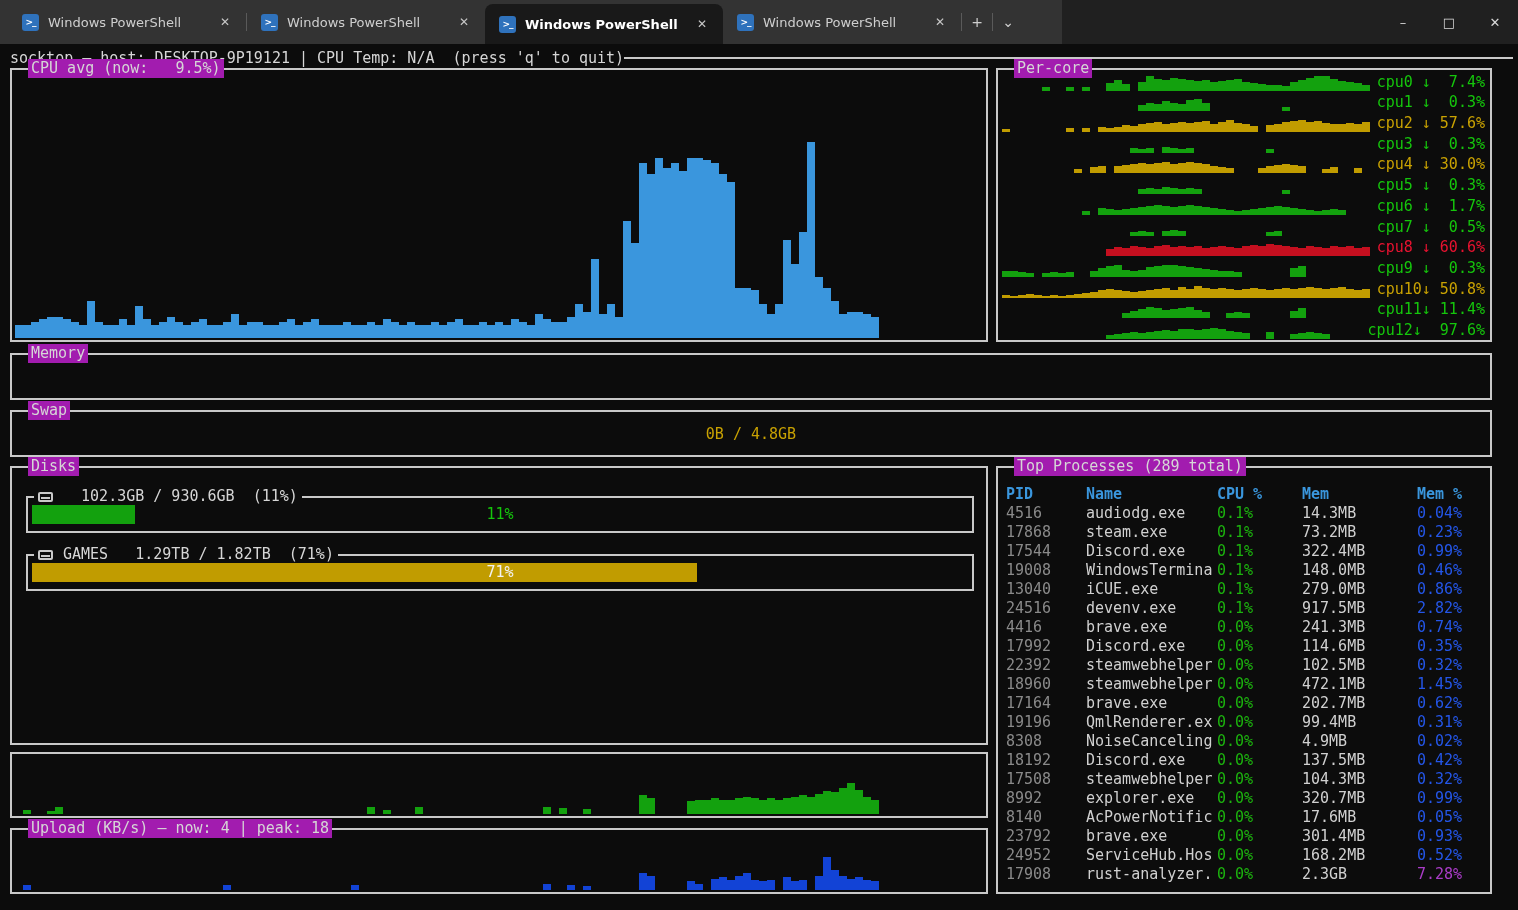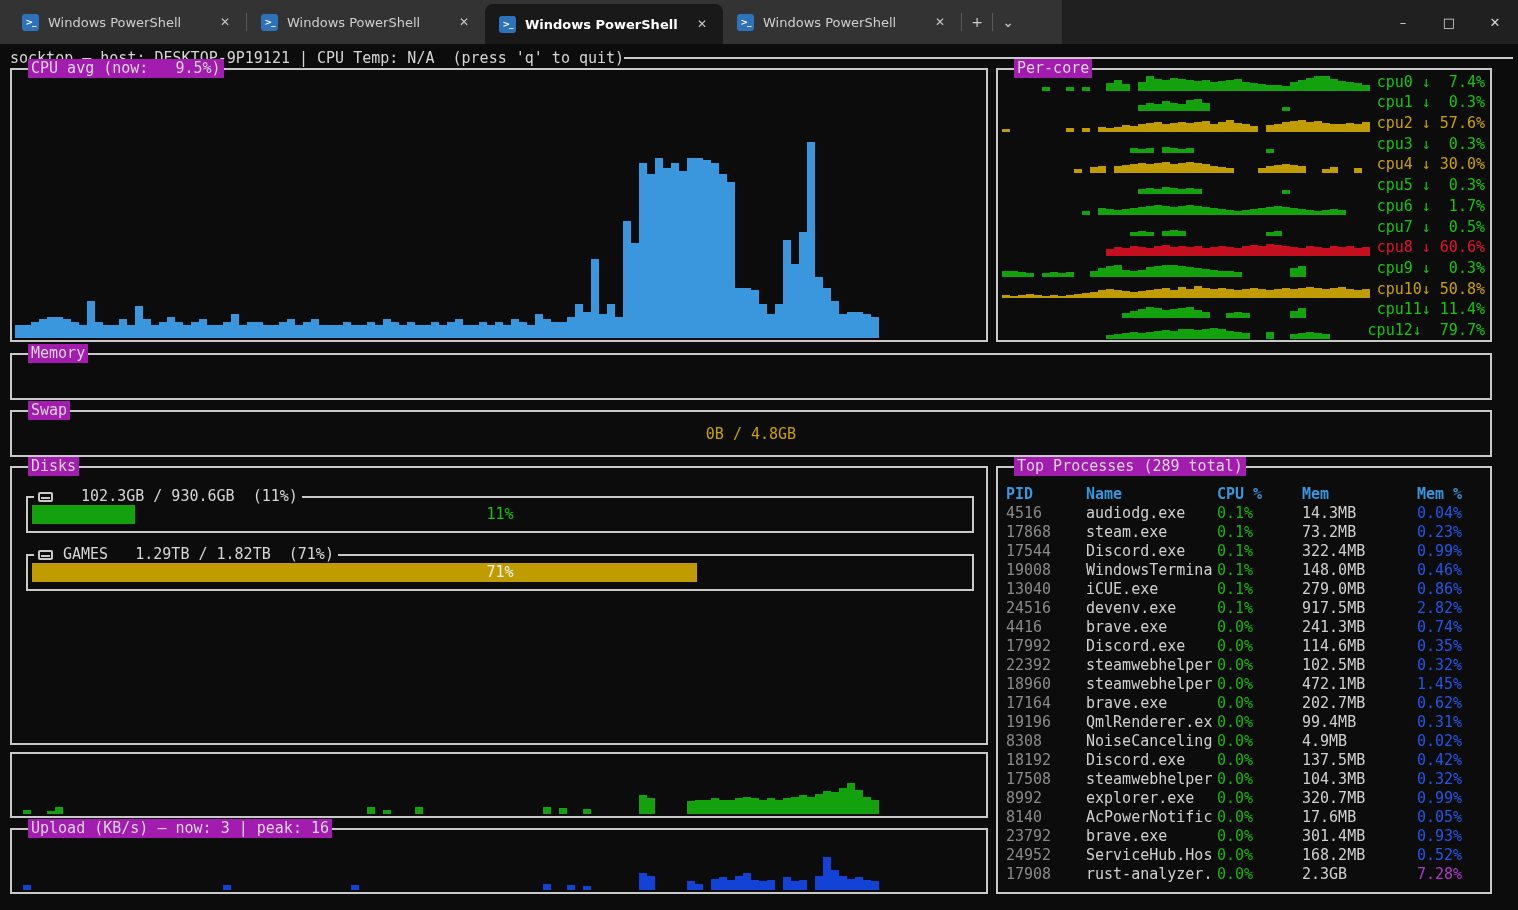--- a/index.html
+++ b/index.html
@@ -897,21 +897,21 @@
             <div class="bar" style="height: 30%; background: rgb(19, 161, 14);"></div>
             <div class="bar" style="height: 35%; background: rgb(19, 161, 14);"></div>
             <div class="bar" style="height: 30%; background: rgb(19, 161, 14);"></div>
             <div class="bar" style="height: 25%; background: rgb(19, 161, 14);"></div>
             <div class="bar" style="height: 0%;"></div>
             <div class="bar" style="height: 0%;"></div>
             <div class="bar" style="height: 0%;"></div>
             <div class="bar" style="height: 0%;"></div>
             <div class="bar" style="height: 0%;"></div>
           </div>
-          <span class="core-label" style="color: rgb(21, 198, 12);">cpu12↓  79.7%</span>
+          <span class="core-label" style="color: rgb(21, 198, 12);">cpu12↓  97.6%</span>
         </div>
       </div>
   </div>
 
   <div class="panel" style="left:10px; top:309px; width:1482px; height:47px;">
     <span class="panel-title">Memory</span>
   </div>
 
   <div class="panel" style="left:10px; top:366px; width:1482px; height:47px;">
     <span class="panel-title">Swap</span>
@@ -1059,21 +1059,21 @@
         <div class="bar" style="height: 0%;"></div>
         <div class="bar" style="height: 0%;"></div>
         <div class="bar" style="height: 0%;"></div>
         <div class="bar" style="height: 0%;"></div>
         <div class="bar" style="height: 0%;"></div>
         <div class="bar" style="height: 0%;"></div>
       </div>
   </div>
 
   <div class="panel" style="left:10px; top:784px; width:978px; height:66px;">
-    <span class="panel-title">Upload (KB/s) — now: 3 | peak: 16</span>
+    <span class="panel-title">Upload (KB/s) — now: 4 | peak: 18</span>
     <div class="chart">
         <div class="bar" style="height: 0%;"></div>
         <div class="bar" style="height: 8%; background: rgb(18, 67, 214);"></div>
         <div class="bar" style="height: 0%;"></div>
         <div class="bar" style="height: 0%;"></div>
         <div class="bar" style="height: 0%;"></div>
         <div class="bar" style="height: 0%;"></div>
         <div class="bar" style="height: 0%;"></div>
         <div class="bar" style="height: 0%;"></div>
         <div class="bar" style="height: 0%;"></div>

